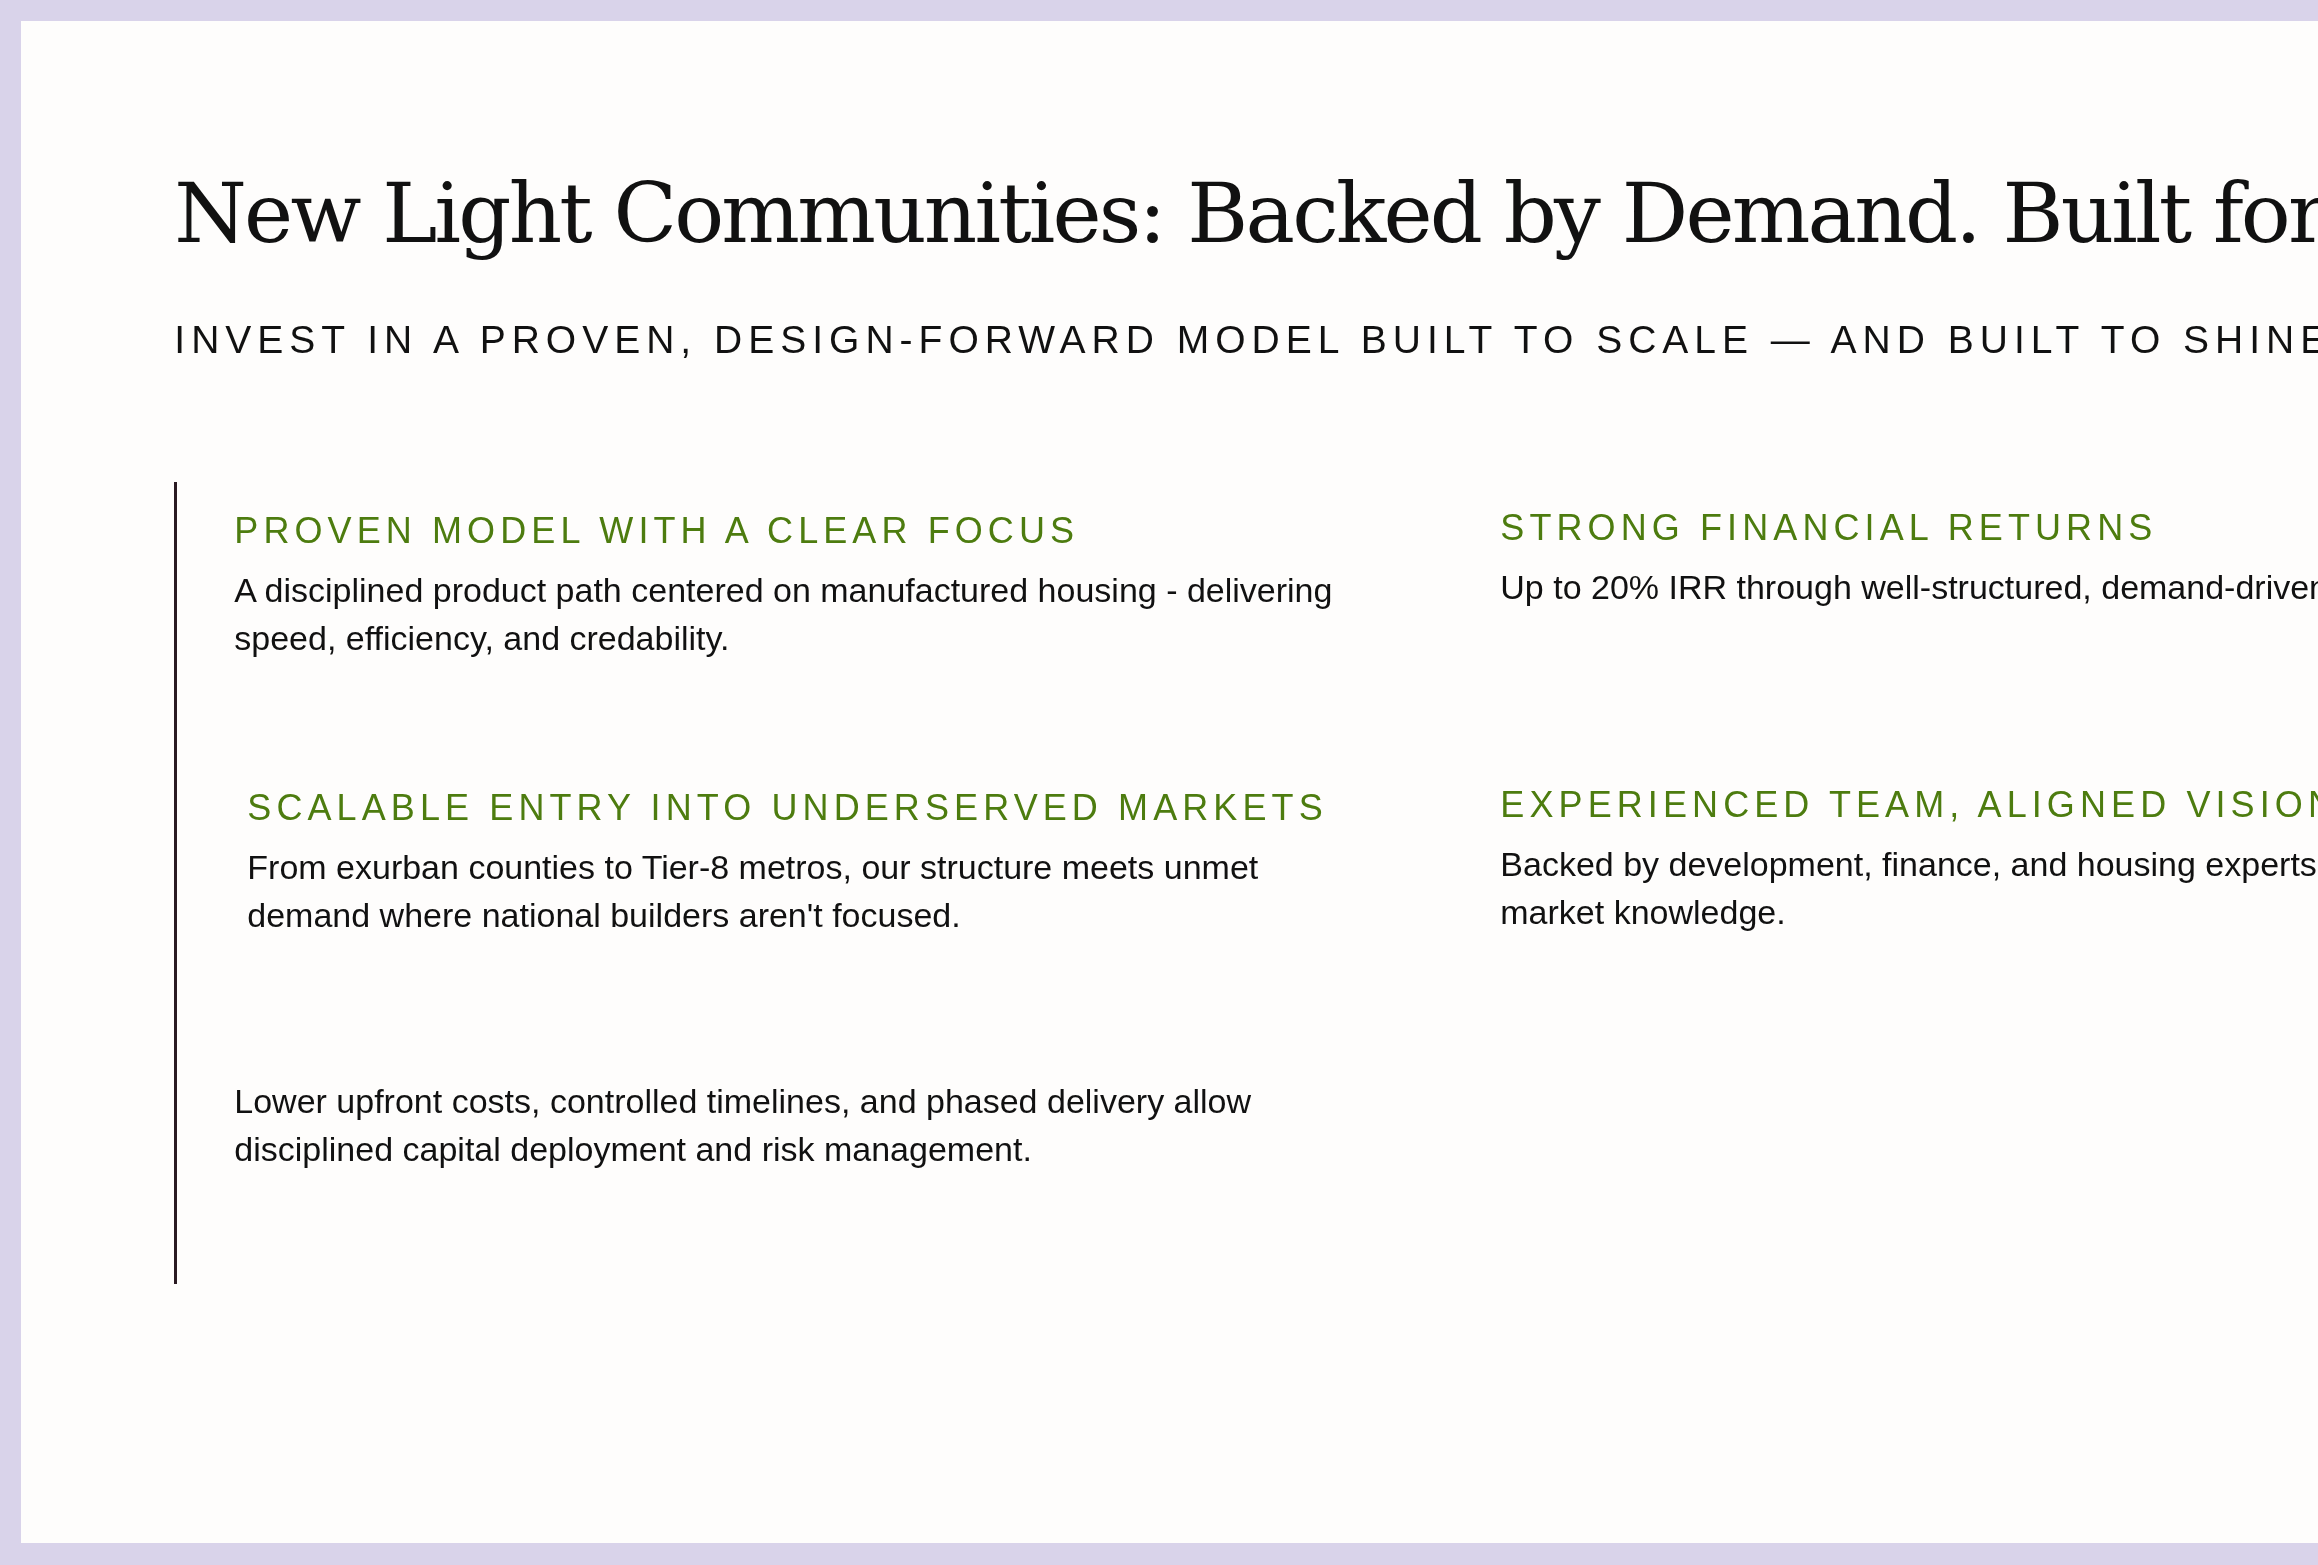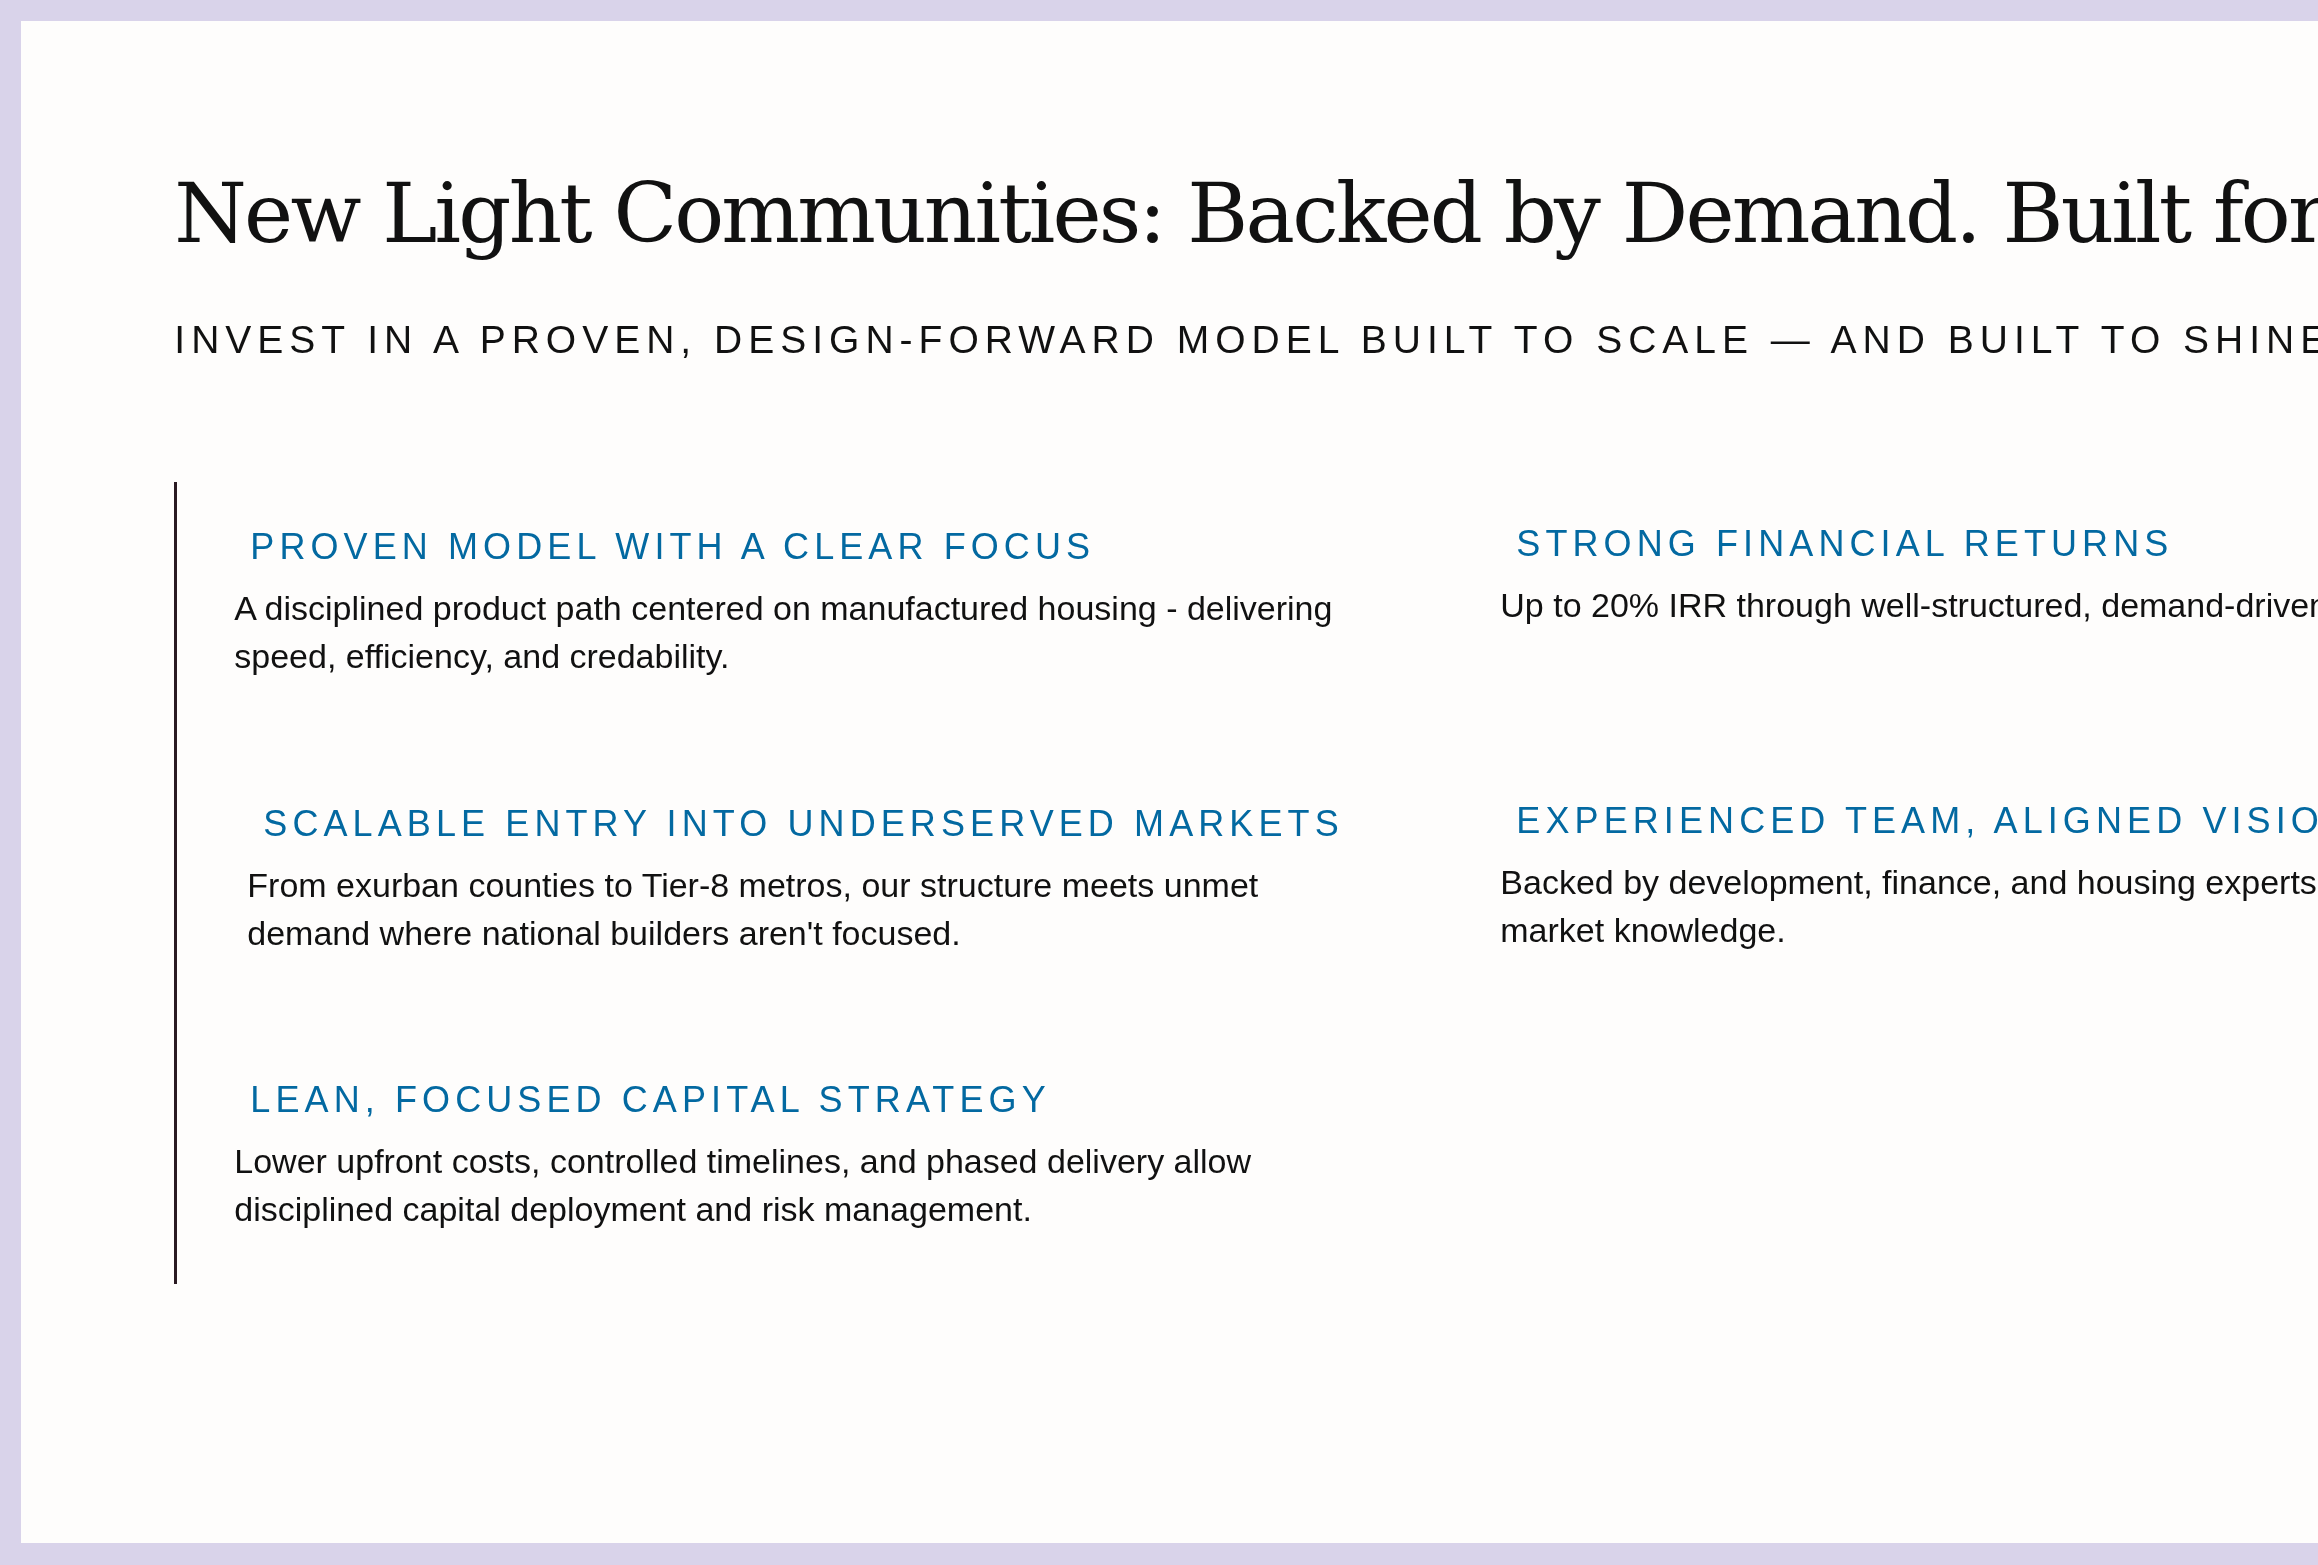--- a/index.html
+++ b/index.html
@@ -2,42 +2,41 @@
 <html style="font-size:7.4px"><head>
 <meta charset="utf-8">
 <style>
   html,body{margin:0;padding:0;}
   body{width:2782px;height:1565px;background:#d9d3ea;position:relative;overflow:hidden;}
   .slide{position:absolute;left:21.3px;top:21.3px;width:2740px;height:1522px;background:#fefdfc;}
   .title{position:absolute;left:153px;top:144px;font-family:"DejaVu Serif","Liberation Serif",serif;font-size:83px;letter-spacing:-2.8px;color:#111;white-space:nowrap;margin:0;font-weight:normal;}
   .subtitle{position:absolute;left:153px;top:297px;font-family:"Liberation Sans",sans-serif;font-size:39px;letter-spacing:6px;color:#111;white-space:nowrap;}
   .vline{position:absolute;left:153px;top:461px;width:2.8px;height:802px;background:#2a1a22;}
   .item{position:absolute;width:1136px;}
-  .item h2{margin:16px;font-family:"Liberation Sans",sans-serif;font-weight:normal;font-size:36px;letter-spacing:5.1px;color:#0369a1;white-space:nowrap;}
+  .item h2{margin:0;font-family:"Liberation Sans",sans-serif;font-weight:normal;font-size:36px;letter-spacing:5.1px;color:#4d7c0f;white-space:nowrap;}
   .item p{margin:14px 0 0 0;font-family:"Liberation Sans",sans-serif;font-size:34px;line-height:48px;color:#111;}
 </style>
 </head>
 <body>
 
 <div class="slide">
   <h1 class="title">New Light Communities: Backed by Demand. Built for Returns.</h1>
   <div class="subtitle">INVEST IN A PROVEN, DESIGN-FORWARD MODEL BUILT TO SCALE — AND BUILT TO SHINE.</div>
 
   <div class="vline"></div>
 
   <div class="item" style="left:213px;top:489px;">
     <h2>PROVEN MODEL WITH A CLEAR FOCUS</h2>
     <p>A disciplined product path centered on manufactured housing - delivering speed, efficiency, and credability.</p>
   </div>
   <div class="item" style="left:226px;top:766px;">
     <h2>SCALABLE ENTRY INTO UNDERSERVED MARKETS</h2>
     <p>From exurban counties to Tier-8 metros, our structure meets unmet demand where national builders aren't focused.</p>
   </div>
   <div class="item" style="left:213px;top:1042px;">
-    <h2>LEAN, FOCUSED CAPITAL STRATEGY</h2>
     <p>Lower upfront costs, controlled timelines, and phased delivery allow disciplined capital deployment and risk management.</p>
   </div>
 
   <div class="item" style="left:1479px;top:486px;">
     <h2>STRONG FINANCIAL RETURNS</h2>
     <p>Up to 20% IRR through well-structured, demand-driven communities.</p>
   </div>
   <div class="item" style="left:1479px;top:763px;">
     <h2>EXPERIENCED TEAM, ALIGNED VISION</h2>
     <p>Backed by development, finance, and housing experts with deep Texas market knowledge.</p>

